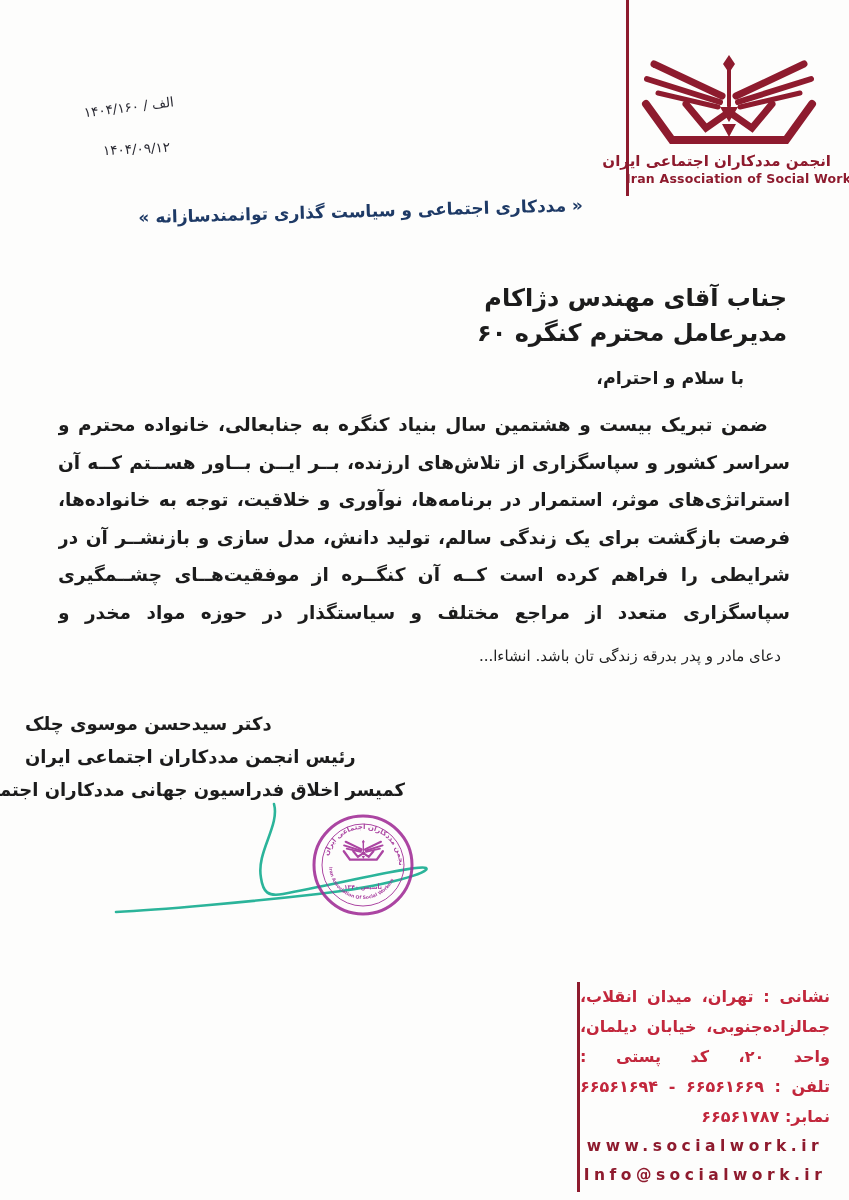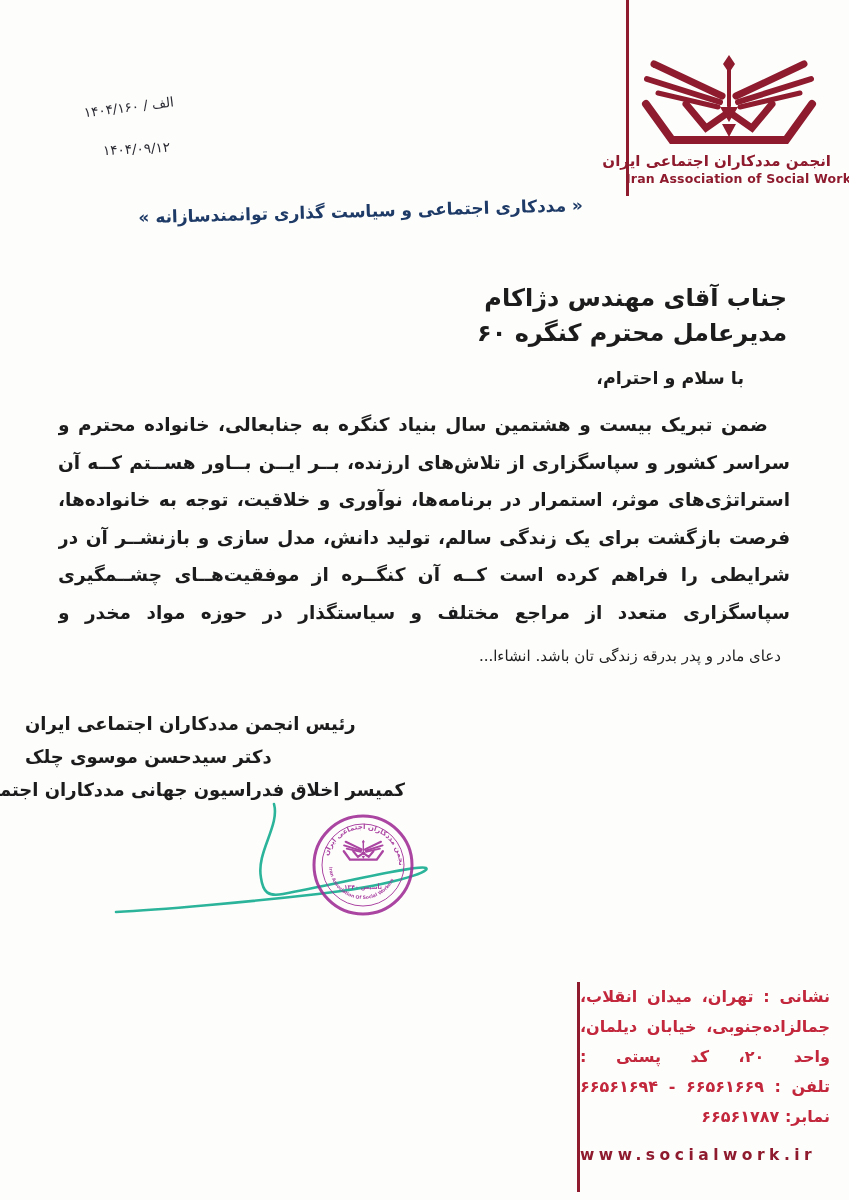--- a/index.html
+++ b/index.html
@@ -50,21 +50,21 @@
   .sig-scribble { position:absolute; left:98px; top:798px; }
   .stamp { position:absolute; left:311px; top:813px; opacity:.88; }
 
   
   .footer-rule { position:absolute; left:577px; top:982px; width:3px; height:210px; background:#8e1b2e; }
   .footer { position:absolute; right:19px; top:982px; width:250px; direction:rtl; color:#c2273c; }
   .f-line { font-size:16px; font-weight:700; line-height:30px; height:30px;
             text-align:justify; text-align-last:justify; overflow:hidden; }
   .f-line.fax { text-align:right; text-align-last:right; }
   .f-web { direction:ltr; font-size:15.5px; font-weight:700; color:#8e1b2e;
-           letter-spacing:4.5px; line-height:29px; height:29px; text-align:left; white-space:nowrap; overflow:hidden;margin-top:9px; }
+           letter-spacing:4.5px; line-height:29px; height:29px; text-align:center; white-space:nowrap; overflow:hidden; }
 </style>
 </head>
 <body>
 
 <div class="page">
 
   <div class="top-rule"></div>
 
   <div class="logo">
     <svg width="190" height="98" viewBox="0 0 190 98">
@@ -106,22 +106,22 @@
     <div class="body-line">سراسر کشور و سپاسگزاری از تلاش‌های ارزنده، بــر ایــن بــاور هســتم کــه آن کنگــره بــا برنامــه‌ریزی انتخــاب</div>
     <div class="body-line">استراتژی‌های موثر، استمرار در برنامه‌ها، نوآوری و خلاقیت، توجه به خانواده‌ها، احترام به حقــوق انســانی و دادن</div>
     <div class="body-line">فرصت بازگشت برای یک زندگی سالم، تولید دانش، مدل سازی و بازنشــر آن در مجــامع داخلــی و بــین المللــی</div>
     <div class="body-line">شرایطی را فراهم کرده است کــه آن کنگــره از موفقیت‌هــای چشــمگیری برخــوردار شــود. دریافــت لوح‌هــای</div>
     <div class="body-line">سپاسگزاری متعدد از مراجع مختلف و سیاستگذار در حوزه مواد مخدر و روانگردان‌ها موید نکات فوق می‌باشد.</div>
   </div>
 
   <div class="closing">دعای مادر و پدر بدرقه زندگی تان باشد. انشاءا...</div>
 
   <div class="sig-block">
+    <div>دکتر سیدحسن موسوی چلک</div>
     <div>رئیس انجمن مددکاران اجتماعی ایران</div>
-    <div>دکتر سیدحسن موسوی چلک</div>
     <div>کمیسر اخلاق فدراسیون جهانی مددکاران اجتماعی</div>
   </div>
 
   <svg class="sig-scribble" width="345" height="122" viewBox="0 0 345 122">
     <path d="M176,6 C182,28 158,54 163,80 C165,94 170,99 185,96 C240,86 320,66 328,70 C334,74 290,88 220,96 C150,104 60,112 18,114" fill="none" stroke="#2bb49a" stroke-width="2.6" stroke-linecap="round"></path>
   </svg>
 
   <svg class="stamp" width="104" height="104" viewBox="0 0 104 104">
     <defs>
       <path id="arcTop" d="M 52,52 m -36,0 a 36,36 0 1 1 72,0"></path>
@@ -155,15 +155,16 @@
   </svg>
 
   <div class="footer-rule"></div>
   <div class="footer">
     <div class="f-line">نشانی : تهران، میدان انقلاب، خیابان</div>
     <div class="f-line">جمالزاده‌جنوبی، خیابان دیلمان، پلاک۱۴،</div>
     <div class="f-line">واحد ۲۰، کد پستی : ۱۳۱۳۸۳۵۱۴۸</div>
     <div class="f-line">تلفن : ۶۶۵۶۱۶۶۹ - ۶۶۵۶۱۶۹۴ (۰۲۱)</div>
     <div class="f-line fax">نمابر: ۶۶۵۶۱۷۸۷</div>
     <div class="f-web">www.socialwork.ir</div>
+    <div class="f-web">Info@socialwork.ir</div>
   </div>
 
 </div>
 
 </body></html>

